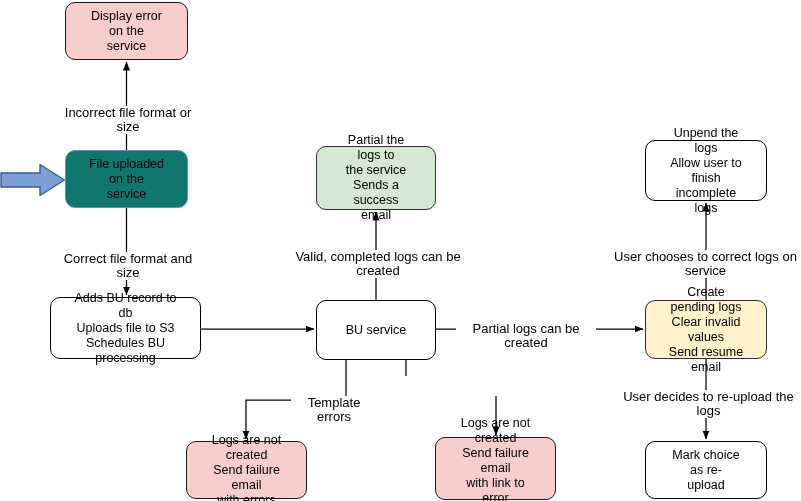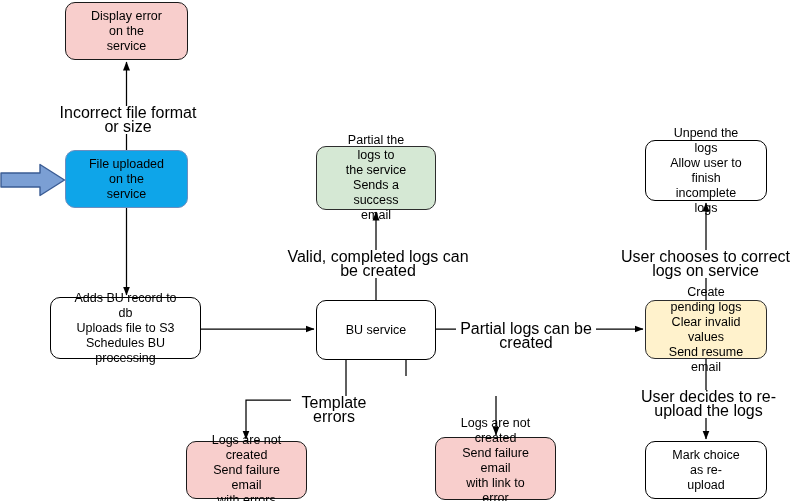--- a/index.html
+++ b/index.html
@@ -32,28 +32,28 @@
     align-items: center;
     justify-content: center;
     text-align: center;
     font-size: 12.5px;
     line-height: 15px;
     color: #000000;
     white-space: pre-line;
     padding: 2px 18px;
   }
   .node.pink   { background: #f8cecc; border-color: #1a1a1a; }
-  .node.blue   { background: #0ea5e9; border-color: #6c8ebf; }
+  .node.blue   { background: #0f766e; border-color: #6c8ebf; }
   .node.green  { background: #d5e8d4; border-color: #2d2d2d; }
   .node.yellow { background: #ffe6cc; background: #fff2cc; border-color: #2d2d2d; }
   .node.white  { background: #ffffff; border-color: #000000; }
 
   .edge-label {
     position: absolute;
-    font-size: 16px;
+    font-size: 13px;
     line-height: 14px;
     color: #000000;
     background: #ffffff;
     text-align: center;
     white-space: pre-line;
     padding: 0 2px;
   }
   .big-arrow {
     position: absolute;
     left: 0px;
@@ -127,20 +127,21 @@
 
   <div class="node pink" style="left:435px; top:437px; width:121px; height:63px;">Logs are not created
 Send failure email
 with link to error
 summary</div>
 
   <div class="node white" style="left:645px; top:441px; width:122px; height:58px;">Mark choice as re-
 upload</div>
 
   <div class="edge-label" style="left:57px;  top:106px; width:138px;">Incorrect file format or size</div>
+  <div class="edge-label" style="left:57px;  top:252px; width:138px;">Correct file format and size</div>
   <div class="edge-label" style="left:456px; top:322px; width:136px;">Partial logs can be created</div>
   <div class="edge-label" style="left:283px; top:250px; width:186px;">Valid, completed logs can be created</div>
   <div class="edge-label" style="left:291px; top:396px; width:82px;">Template errors</div>
   <div class="edge-label" style="left:606px; top:250px; width:195px;">User chooses to correct logs on service</div>
   <div class="edge-label" style="left:615px; top:390px; width:183px;">User decides to re-upload the logs</div>
 
   <svg class="big-arrow" viewBox="0 0 66 34">
     <path d="M1,10 L40,10 L40,1.5 L64.5,17 L40,32.5 L40,24 L1,24 Z" fill="#7b9fd4" stroke="#3a5c94" stroke-width="1.4" stroke-linejoin="round"></path>
   </svg>
 

